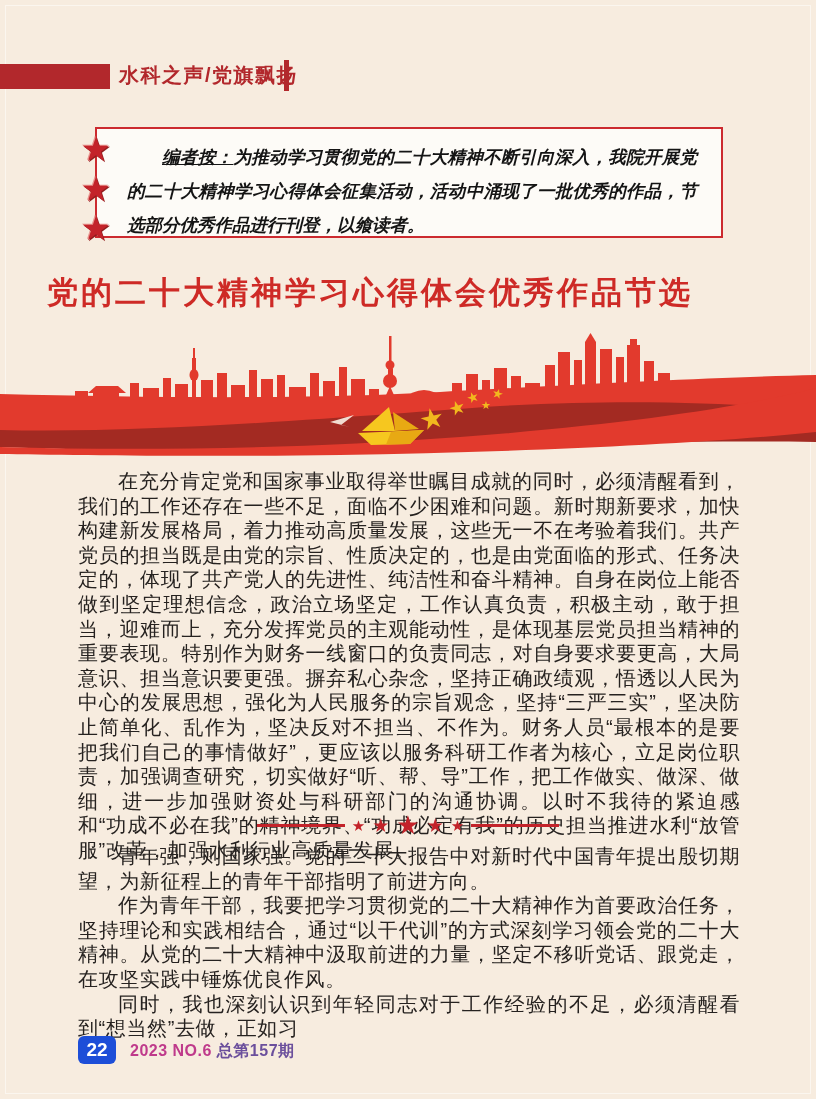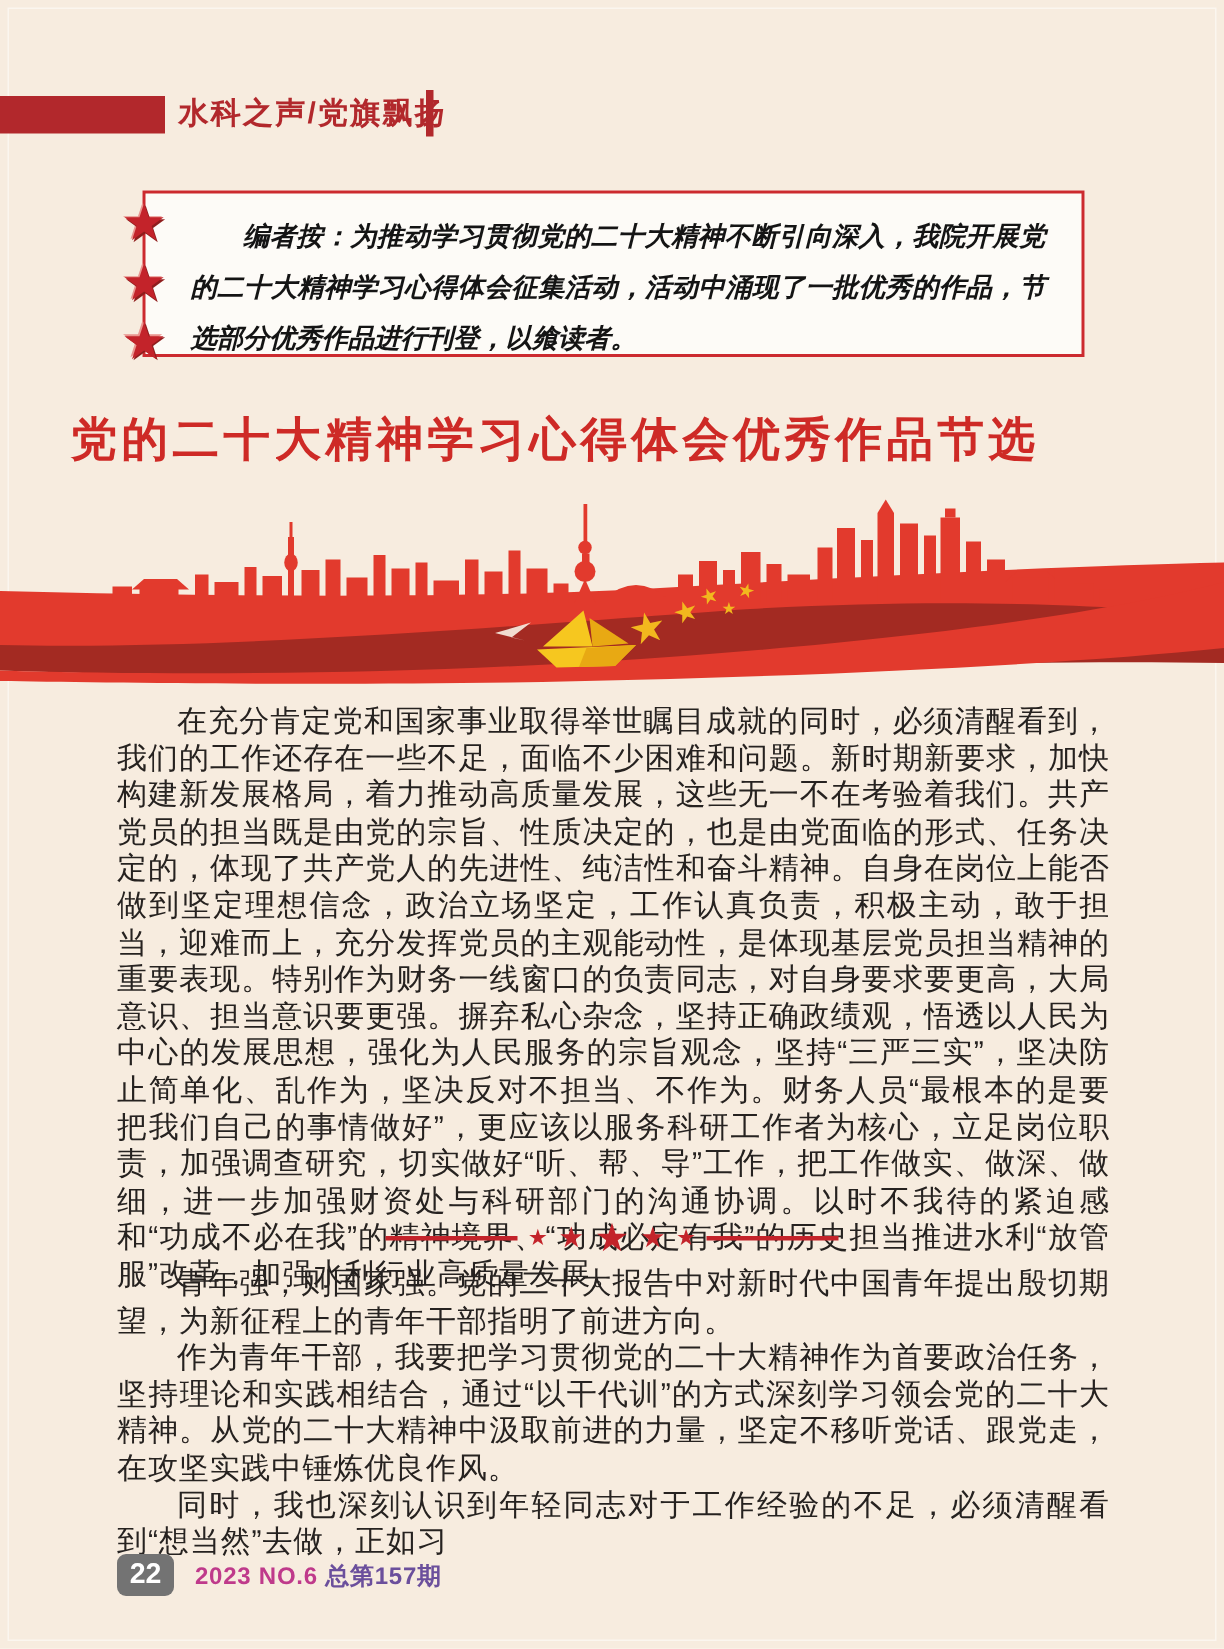--- a/index.html
+++ b/index.html
@@ -16,21 +16,21 @@
   .hdr-title{position:absolute; left:119px; top:62px; font-size:20px; font-weight:bold;
     color:#b2282c; letter-spacing:1.5px;}
   .hdr-bar{position:absolute; left:284px; top:60px; width:5px; height:31px; background:#b2282c;}
 
   
   .note-box{position:absolute; left:95px; top:127px; width:628px; height:111px;
     box-sizing:border-box; border:2.5px solid #cc2a2f; background:#fdfbf7;}
   .note-text{padding:11px 24px 0 30px; font-family:"Liberation Serif","DejaVu Serif",serif;
     font-style:italic; font-weight:600; font-size:17.5px; line-height:34px;
     text-indent:2em; color:#141414; text-align:justify;}
-  .note-label{font-weight:bold;}
+  .note-label{font-weight:bold;text-decoration:underline;}
   .note-star{position:absolute; left:-20px; width:38px; text-align:center;
     font-size:34px; line-height:34px; color:#c3232a;
     text-shadow:1px 1px 0 #8f1d1d, -1px -1px 0 #e9958f;}
   .ns1{top:3px;} .ns2{top:43px;} .ns3{top:82px;}
 
   
   .main-title{position:absolute; left:0; top:272px; width:740px; text-align:center;
     font-size:31px; font-weight:900; color:#ce2a26; letter-spacing:3px;}
 
   
@@ -51,21 +51,21 @@
 
   
   .divider{position:absolute; left:0; top:810px; width:816px; height:30px;
     display:flex; align-items:center; justify-content:center; gap:7px;}
   .dline{width:88px; height:3px; background:#c3232a;}
   .dstar{color:#c3232a; line-height:1;}
   .s-sm{font-size:15px;} .s-md{font-size:19px;} .s-lg{font-size:26px;}
 
   
   .pagenum-badge{position:absolute; left:78px; top:1036px; width:38px; height:28px;
-    background:#737373; border-radius:6px; color:#ffffff; font-size:19px; font-weight:bold;
+    background:#1d4ed8; border-radius:6px; color:#ffffff; font-size:19px; font-weight:bold;
     display:flex; align-items:center; justify-content:center;}
   .issue-line{position:absolute; left:130px; top:1041px; font-size:16px; font-weight:bold; letter-spacing:.5px;}
   .issue-primary{color:#bf3a8b; margin-right:0;}
   .issue-secondary{color:#6b4f9c;}
 </style>
 </head>
 <body>
 
 <div class="page">
   <div class="page-inner-border"></div>

